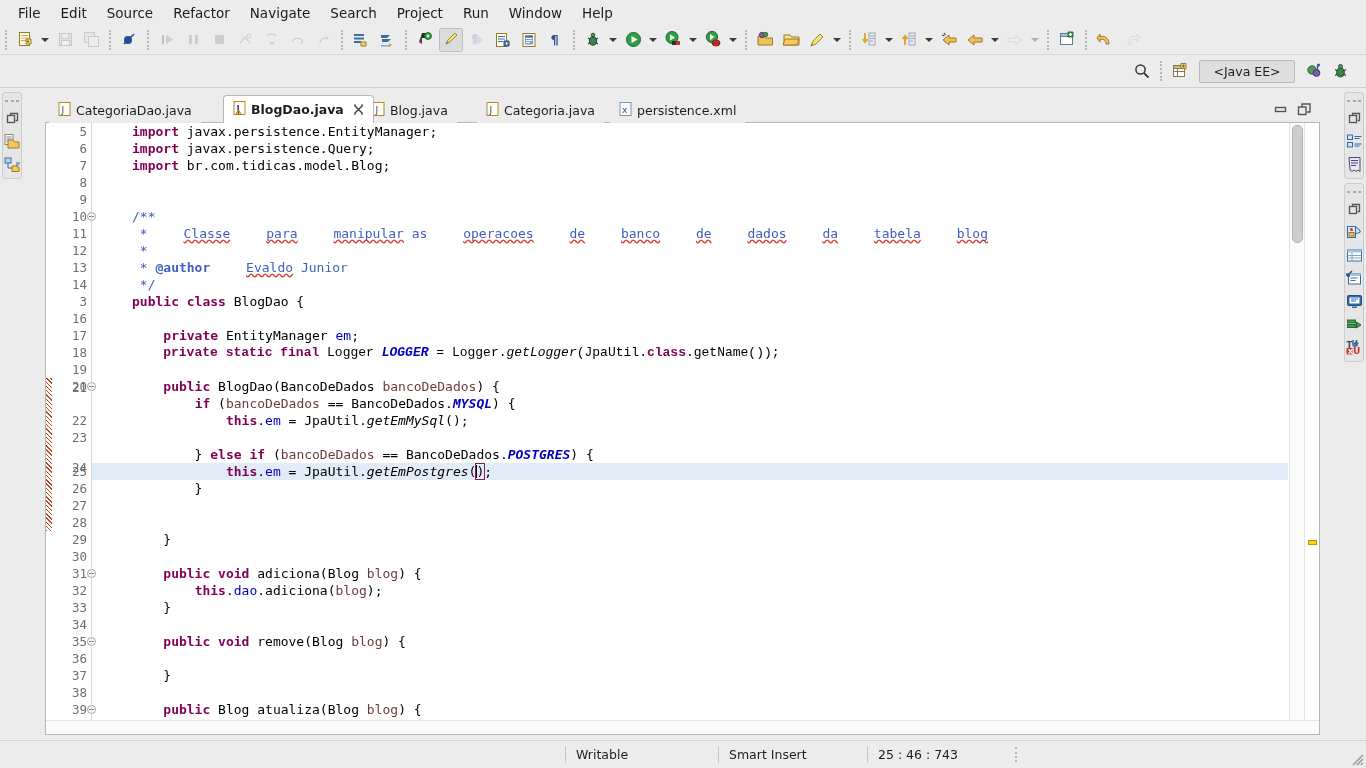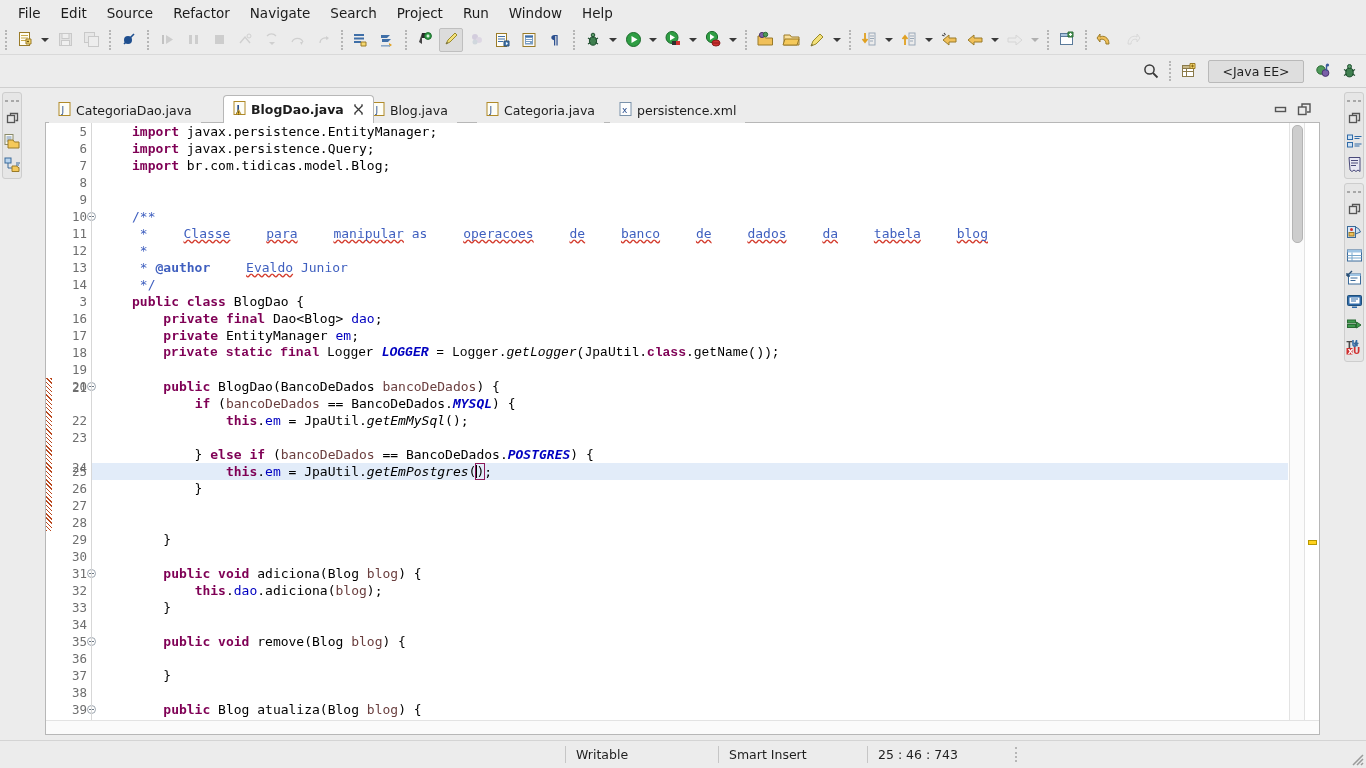--- a/index.html
+++ b/index.html
@@ -53,21 +53,21 @@
     border-left: 4px solid transparent; border-right: 4px solid transparent;
     border-top: 4px solid #3a3a3a;
   }
   .tb-arrow.dim::after { border-top-color: #b0b0b0; }
 
   
   .perspbar {
     position: absolute; left: 0; top: 55px; width: 1366px; height: 33px;
     background: #ececec; border-bottom: 1px solid #cfcfcf;
     display: flex; align-items: center; justify-content: flex-end;
-    padding-right: 4px;
+    padding-right: 13px;
   }
   .persp-chip {
     height: 23px; min-width: 96px; padding: 0 12px;
     background: #dedede; border: 1px solid #b9b9b9; border-radius: 2px;
     display: flex; align-items: center; justify-content: center;
     font-size: 12.5px; color: #1f1f1f; margin: 0 6px;
   }
 
   
   .sidebar {
@@ -850,21 +850,20 @@
           <div class="line" style="top:0px;"><span class="code-pad"><span class="kw">import</span> javax.persistence.EntityManager;</span></div>
           <div class="line" style="top:17px;"><span class="code-pad"><span class="kw">import</span> javax.persistence.Query;</span></div>
           <div class="line" style="top:34px;"><span class="code-pad"><span class="kw">import</span> br.com.tidicas.model.Blog;</span></div>
           <div class="line" style="top:68px;"><span class="code-pad"></span></div>
           <div class="line" style="top:85px;"><span class="code-pad"><span class="cm">/**</span></span></div>
           <div class="line" style="top:102px;"><span class="code-pad"><span class="cm"> * <span class="spell">Classe</span> <span class="spell">para</span> <span class="spell">manipular</span> as <span class="spell">operacoes</span> <span class="spell">de</span> <span class="spell">banco</span> <span class="spell">de</span> <span class="spell">dados</span> <span class="spell">da</span> <span class="spell">tabela</span> <span class="spell">blog</span></span></span></div>
           <div class="line" style="top:119px;"><span class="code-pad"><span class="cm"> *</span></span></div>
           <div class="line" style="top:136px;"><span class="code-pad"><span class="cm"> * </span><span class="cmt">@author</span><span class="cm"> <span class="spell">Evaldo</span> Junior</span></span></div>
           <div class="line" style="top:153px;"><span class="code-pad"><span class="cm"> */</span></span></div>
           <div class="line" style="top:170px;"><span class="code-pad"><span class="kw">public class</span> BlogDao {</span></div>
-          <div class="line" style="top:187px;"><span class="code-pad">    <span class="kw">private final</span> Dao&lt;Blog&gt; <span class="fld">dao</span>;</span></div>
           <div class="line" style="top:204px;"><span class="code-pad">    <span class="kw">private</span> EntityManager <span class="fld">em</span>;</span></div>
           <div class="line" style="top:221px;font-family:Liberation Mono, monospace;"><span class="code-pad">    <span class="kw">private static final</span> Logger <span class="sfld">LOGGER</span> = Logger.<span class="mth">getLogger</span>(JpaUtil.<span class="kw">class</span>.getName());</span></div>
           <div class="line" style="top:238px;"><span class="code-pad"></span></div>
           <div class="line" style="top:255px;"><span class="code-pad">    <span class="kw">public</span> BlogDao(BancoDeDados <span class="prm">bancoDeDados</span>) {</span></div>
           <div class="line" style="top:272px;"><span class="code-pad">        <span class="kw">if</span> (<span class="prm">bancoDeDados</span> == BancoDeDados.<span class="sfld">MYSQL</span>) {</span></div>
           <div class="line" style="top:289px;"><span class="code-pad">            <span class="kw">this</span>.<span class="fld">em</span> = JpaUtil.<span class="mth">getEmMySql</span>();</span></div>
           <div class="line" style="top:306px;"><span class="code-pad"></span></div>
           <div class="line" style="top:323px;"><span class="code-pad">        } <span class="kw">else if</span> (<span class="prm">bancoDeDados</span> == BancoDeDados.<span class="sfld">POSTGRES</span>) {</span></div>
           <div class="line hl" style="top:340px;"><span class="code-pad">            <span class="kw">this</span>.<span class="fld">em</span> = JpaUtil.<span class="mth">getEmPostgres</span>(<span class="caret"></span><span class="brkt">)</span>;</span></div>
           <div class="line" style="top:357px;"><span class="code-pad">        }</span></div>

